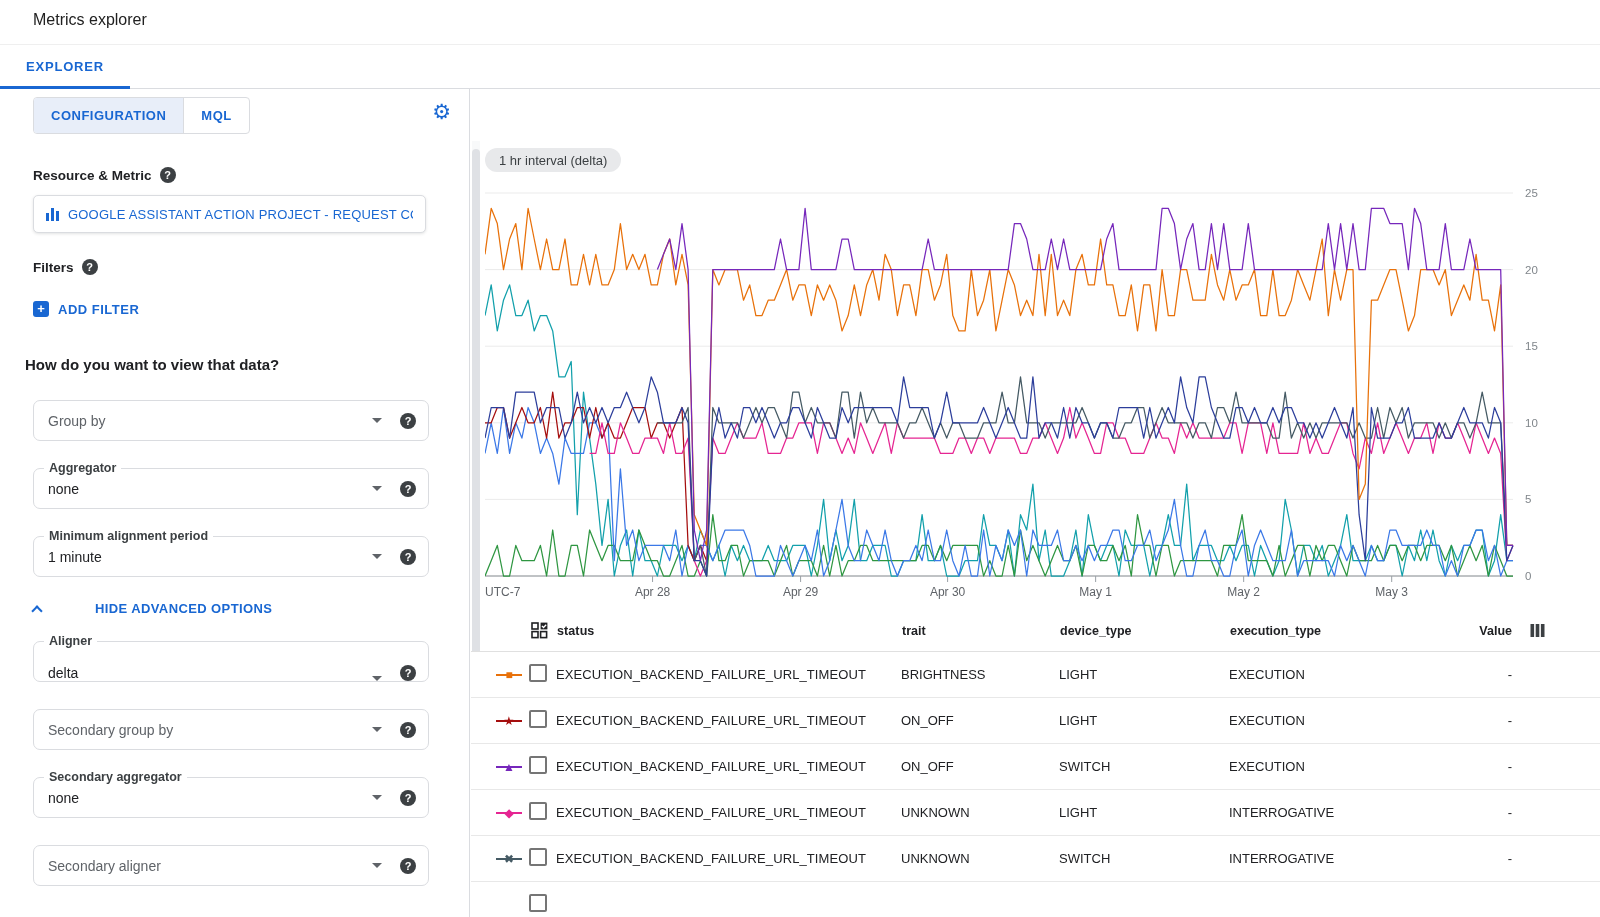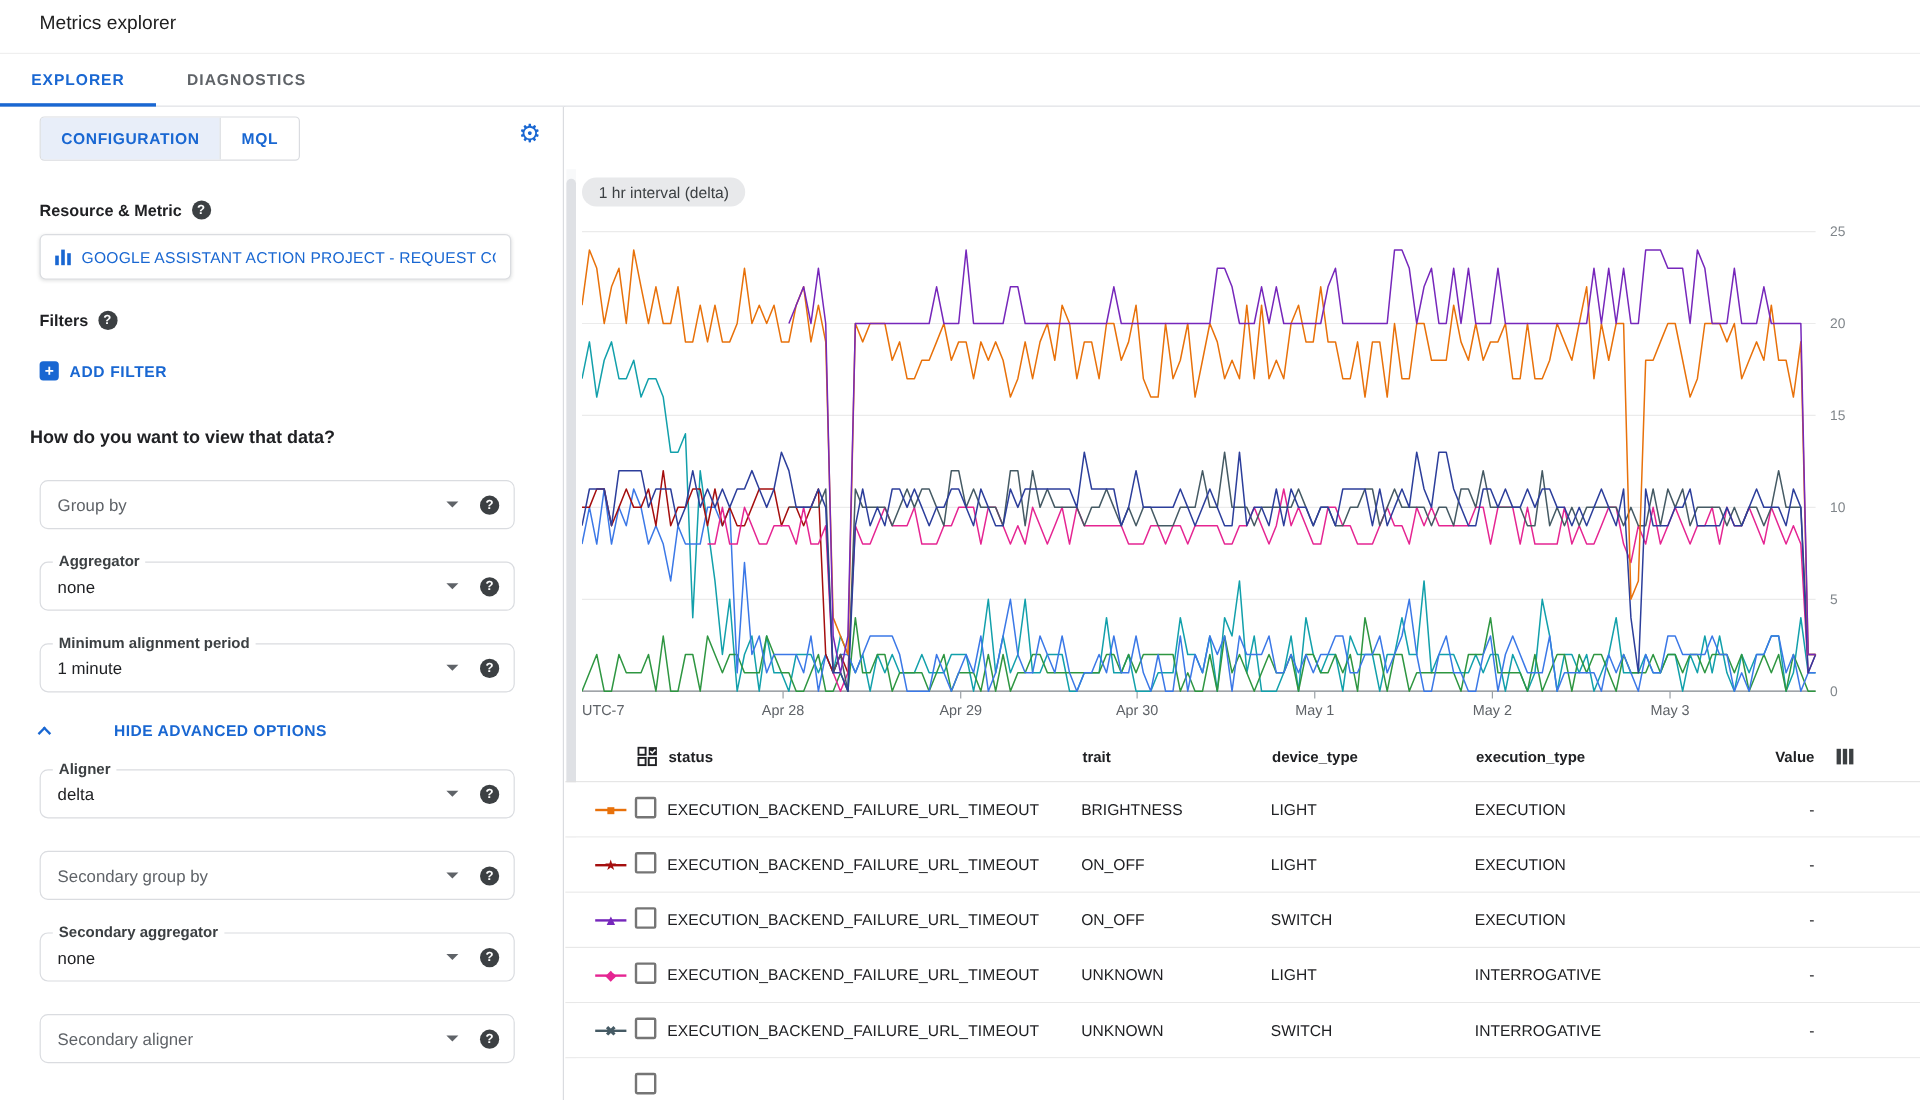--- a/index.html
+++ b/index.html
@@ -92,23 +92,20 @@
 <div id="app">
 
   <div class="titlebar">
     <div class="title">Metrics explorer</div>
   </div>
 
   <div class="tabbar">
     <div class="tab active">
         <span>EXPLORER</span>
       </div>
-    <div class="tab">
-        <span>DIAGNOSTICS</span>
-      </div>
   </div>
 
   <div class="leftpanel">
     <div class="segctl">
       <div class="segbtn selected">CONFIGURATION</div>
       <div class="segbtn">MQL</div>
     </div>
     <div class="gear">⚙</div>
 
     <div class="sect-label" style="top:78px;justify-content:flex-end;">
@@ -155,21 +152,21 @@
       <span class="value">1 minute</span>
       <span class="caret"></span>
       <span class="help">?</span>
     </div>
 
     <div class="advtoggle">
       <span class="chev-up"></span>
       <span class="lbl">HIDE ADVANCED OPTIONS</span>
     </div>
 
-    <div class="field" style="top:552px;">
+    <div class="field" style="top:552px;align-items:flex-end;">
       <span class="flabel">Aligner</span>
       <span class="value">delta</span>
       <span class="caret"></span>
       <span class="help">?</span>
     </div>
 
     <div class="field" style="top:620px;">
       <span class="value placeholder">Secondary group by</span>
       <span class="caret"></span>
       <span class="help">?</span>

